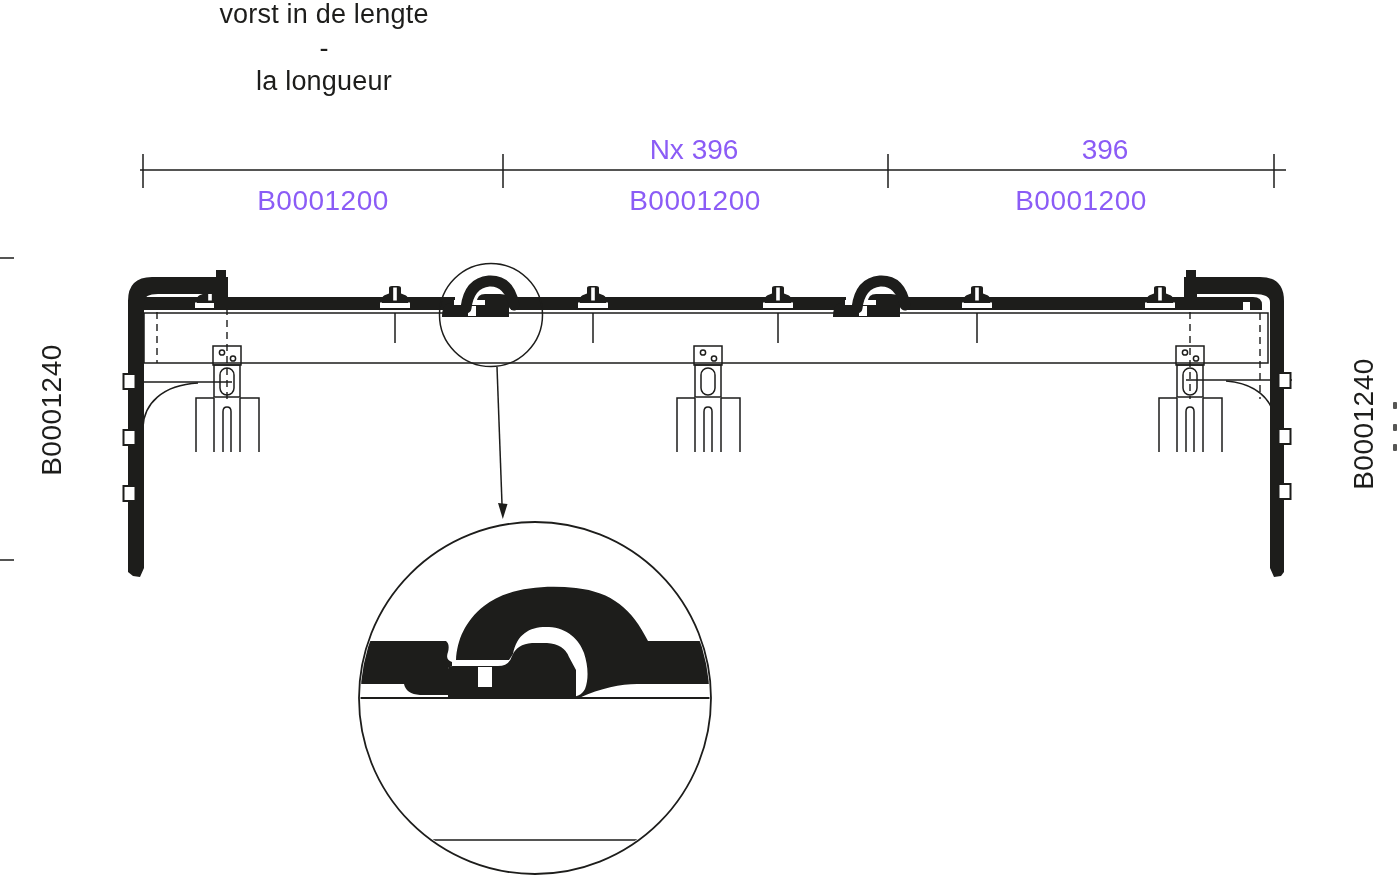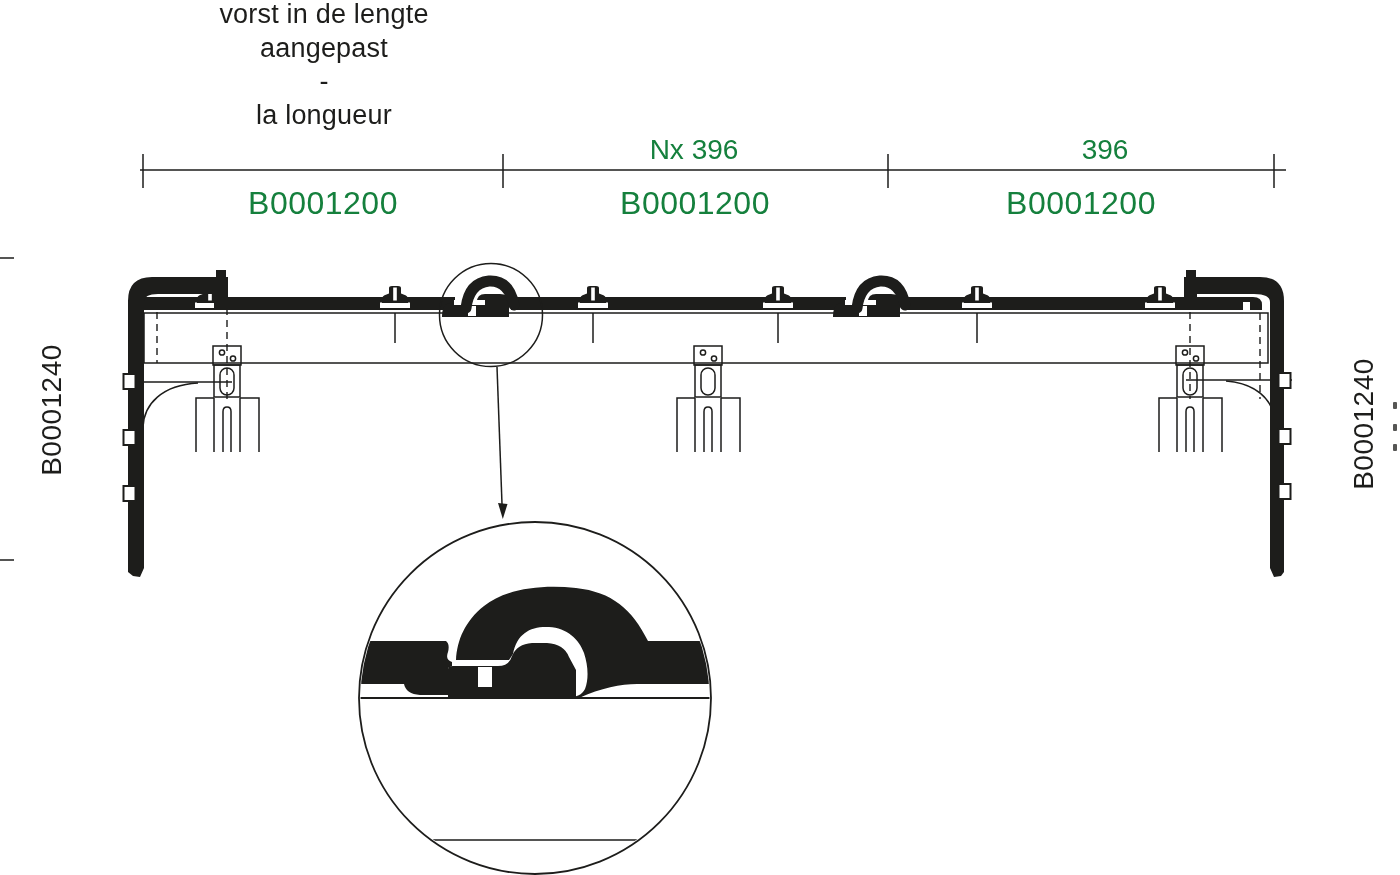--- a/index.html
+++ b/index.html
@@ -1,28 +1,28 @@
 <!DOCTYPE html>
 <html><head>
 <meta charset="utf-8">
 <style>
   html,body{margin:0;padding:0;background:#ffffff;}
   #stage{
     position:relative;width:1400px;height:875px;background:#ffffff;
     font-family:"Liberation Sans", sans-serif;color:#1d1d1b;overflow:hidden;padding-left:39px;
   }
   #drawing-svg{position:absolute;left:0;top:0;width:1400px;height:875px;}
-  .txt{position:absolute;white-space:nowrap;color:#15803d;}
+  .txt{position:absolute;white-space:nowrap;color:#8b5cf6;}
   .center{transform:translateX(-50%);}
   .note-block{
     position:absolute;left:324px;top:-2px;transform:translateX(-50%);
     text-align:center;font-size:27px;line-height:33.5px;letter-spacing:.2px;
   }
   .dim-above{font-size:28px;top:134px;}
-  .part-no{font-size:32px;top:185px;letter-spacing:.5px;}
+  .part-no{font-size:28px;top:185px;letter-spacing:.5px;}
   .side-label{
     position:absolute;font-size:28px;letter-spacing:.5px;
     transform:translate(-50%,-50%) rotate(-90deg);
   }
   .frag{position:absolute;width:4px;height:7px;background:#1d1d1b;opacity:.75;border-radius:1px;}
 </style>
 </head>
 <body>
 
 <div id="stage">
@@ -168,21 +168,20 @@
         <rect x="478" y="667" width="14" height="20" fill="#ffffff"></rect>
 
         <path d="M359,698 H711" stroke="#1d1d1b" stroke-width="2" fill="none"></path>
         <path d="M431,840 H639" stroke="#1d1d1b" stroke-width="1.5" fill="none"></path>
       </g>
     </g>
   </svg>
 
   <div class="note-block">
     <div>vorst in de lengte</div>
-    <div>aangepast</div>
     <div>-</div>
     <div>la longueur</div>
   </div>
 
   <div class="txt center dim-above" style="left:694px;">Nx 396</div>
   <div class="txt center dim-above" style="left:1105px;">396</div>
 
   <div class="txt center part-no" style="left:323px;">B0001200</div>
   <div class="txt center part-no" style="left:695px;">B0001200</div>
   <div class="txt center part-no" style="left:1081px;">B0001200</div>

